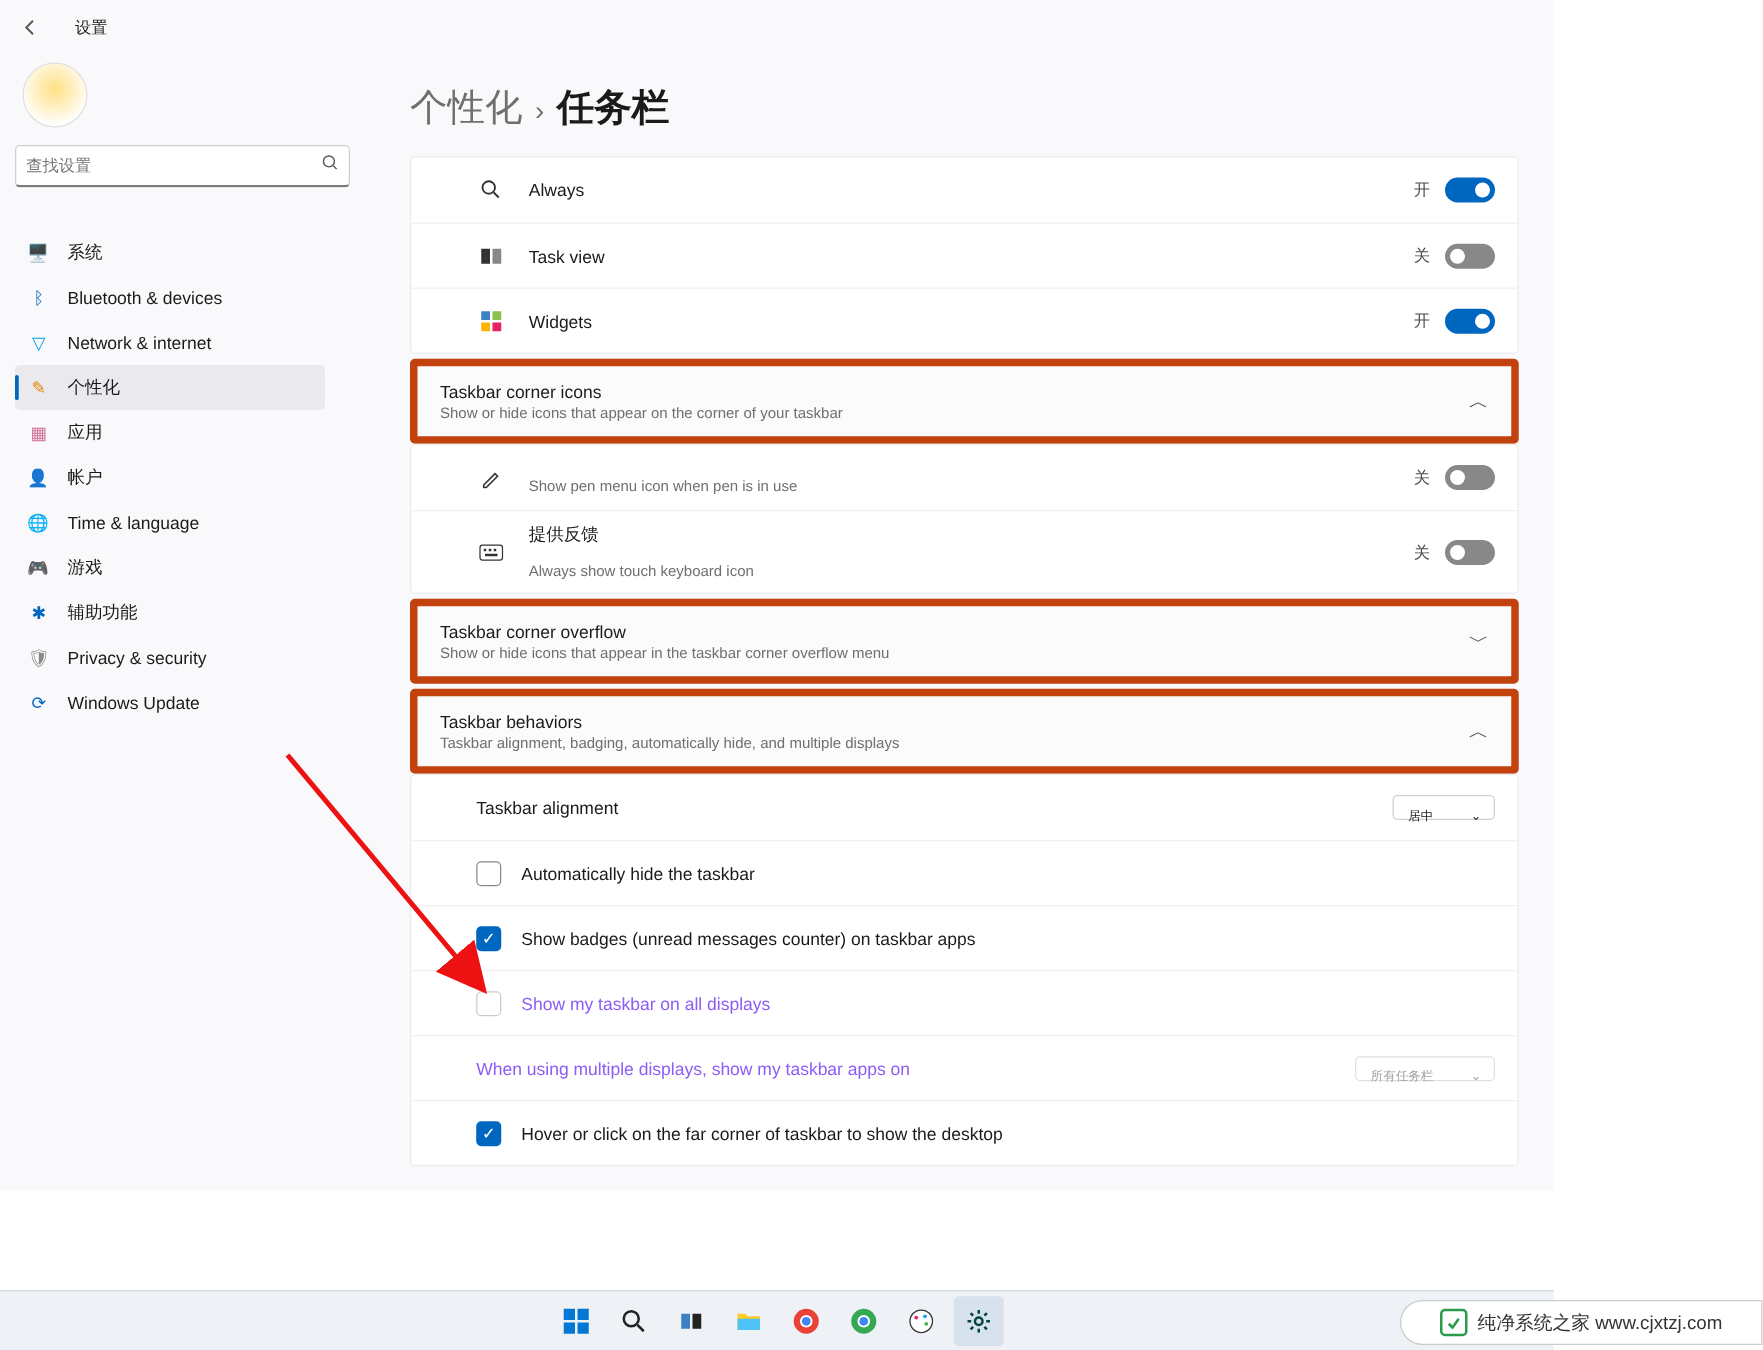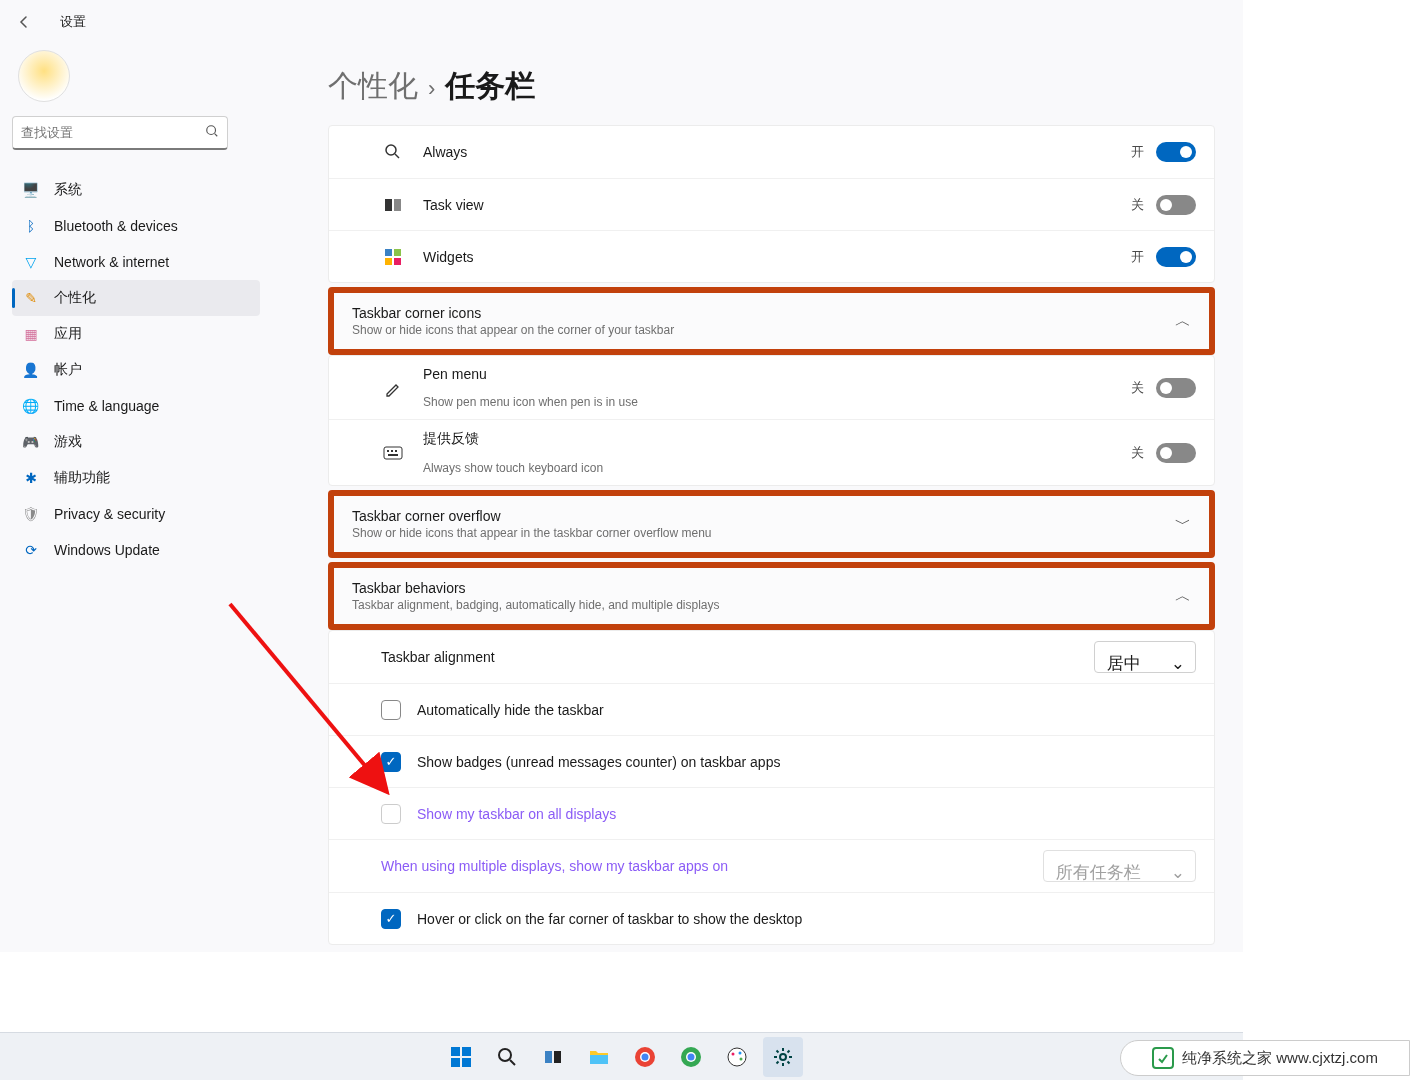--- a/index.html
+++ b/index.html
@@ -5,21 +5,21 @@
   *{box-sizing:border-box;margin:0;padding:0;font-family:"Segoe UI","Microsoft YaHei",sans-serif;}
   html,body{width:1410px;height:1080px;background:#fff;overflow:hidden;color:#1a1a1a;}
   .window{position:relative;width:1243px;height:952px;background:#f9f9fb;}
   
   .topbar{display:flex;align-items:center;height:44px;padding:0 12px;}
   .back-btn{width:24px;height:24px;display:flex;align-items:center;justify-content:center;border-radius:4px;color:#555;}
   .app-title{margin-left:24px;font-size:13px;color:#222;}
   
   .left{position:absolute;left:0;top:44px;width:300px;bottom:0;padding:0 12px;}
   .avatar{width:52px;height:52px;border-radius:50%;background:radial-gradient(circle at 50% 40%,#ffe082 0%,#fff 75%);margin:6px 0 14px 6px;border:1px solid #e0e0e0;}
-  .searchbox{display:flex;align-items:center;height:34px;background:#fff;border:1px solid #d0d0d0;border-bottom:2px solid #7a7a7a;border-radius:4px;padding:0 8px;margin-bottom:22px;width:216px;}
+  .searchbox{display:flex;align-items:center;height:34px;background:#fff;border:1px solid #d0d0d0;border-bottom:2px solid #7a7a7a;border-radius:4px;padding:0 8px;margin-bottom:34px;width:268px;}
   .searchbox input{flex:1;border:none;outline:none;font-size:13px;background:transparent;}
   .nav-item{display:flex;align-items:center;height:36px;border-radius:4px;padding:0 10px;font-size:14px;gap:14px;cursor:default;width:248px;}
   .nav-item.selected{background:#eaeaee;position:relative;}
   .nav-item.selected::before{content:"";position:absolute;left:0;top:8px;bottom:8px;width:3px;background:#0067c0;border-radius:2px;}
   .nav-ico{width:18px;height:18px;display:flex;align-items:center;justify-content:center;}
   
   .right{position:absolute;left:300px;right:0;top:44px;bottom:0;padding:0 28px 30px 28px;overflow:hidden;}
   .crumb{display:flex;align-items:baseline;gap:10px;margin:22px 0 18px 0;}
   .crumb-parent{font-size:30px;color:#6f6f6f;cursor:pointer;}
   .crumb-sep{font-size:22px;color:#6f6f6f;}
@@ -43,21 +43,21 @@
   .sect .txt{flex:1;}
   .sect .sect-title{font-size:14px;}
   .sect .sect-desc{font-size:12px;color:#6f6f6f;margin-top:2px;}
   .chev{color:#555;}
   
   .cb{width:20px;height:20px;border:1px solid #888;border-radius:4px;margin-right:16px;display:flex;align-items:center;justify-content:center;color:#fff;font-size:13px;background:#fff;flex-shrink:0;}
   .cb.checked{background:#0067c0;border-color:#0067c0;}
   .cb.disabled{border-color:#ccc;}
   .row.disabled .title{color:#8b5cf6;}
   
-  .dd{height:32px;border:1px solid #d0d0d0;border-radius:4px;background:#fff;display:flex;align-items:center;padding:13px 10px 0 12px;gap:30px;font-size:17px;}
+  .dd{height:20px;border:1px solid #d0d0d0;border-radius:4px;background:#fff;display:flex;align-items:center;padding:13px 10px 0 12px;gap:30px;font-size:10px;}
   .dd.disabled{color:#a0a0a0;border-color:#e0e0e0;}
   
   .help{display:flex;align-items:center;gap:14px;margin-top:20px;font-size:14px;color:#0067c0;}
   .help .hico{width:20px;color:#555;}
   
   .arrow-svg{position:absolute;pointer-events:none;}
   
   .taskbar{position:absolute;left:0;right:0;bottom:0;height:48px;background:#eef1f5;border-top:1px solid #d6dbe2;display:flex;align-items:center;justify-content:center;gap:6px;}
   .tb-item{width:40px;height:40px;border-radius:4px;display:flex;align-items:center;justify-content:center;}
   .tb-item.active{background:#d8e2ee;}
@@ -203,21 +203,20 @@
       <span class="chev">︿</span>
     </div>
     <div class="card" id="ci-card">
         <div class="row sub">
           <div class="lead-ico">
             <svg width="18" height="18">
               <path d="M3 15l9-9 2 2-9 9H3v-2z" stroke="#333" fill="none" stroke-width="1.3"></path>
             </svg>
           </div>
     <div class="txt">
-            <div class="title">Pen menu</div>
             <div class="desc">Show pen menu icon when pen is in use</div>
           </div>
     <span class="state-lbl">关</span>
     <div class="toggle ">
             <div class="knob"></div>
           </div>
         </div>
         <div class="row sub">
           <div class="lead-ico">
             <svg width="20" height="14">

